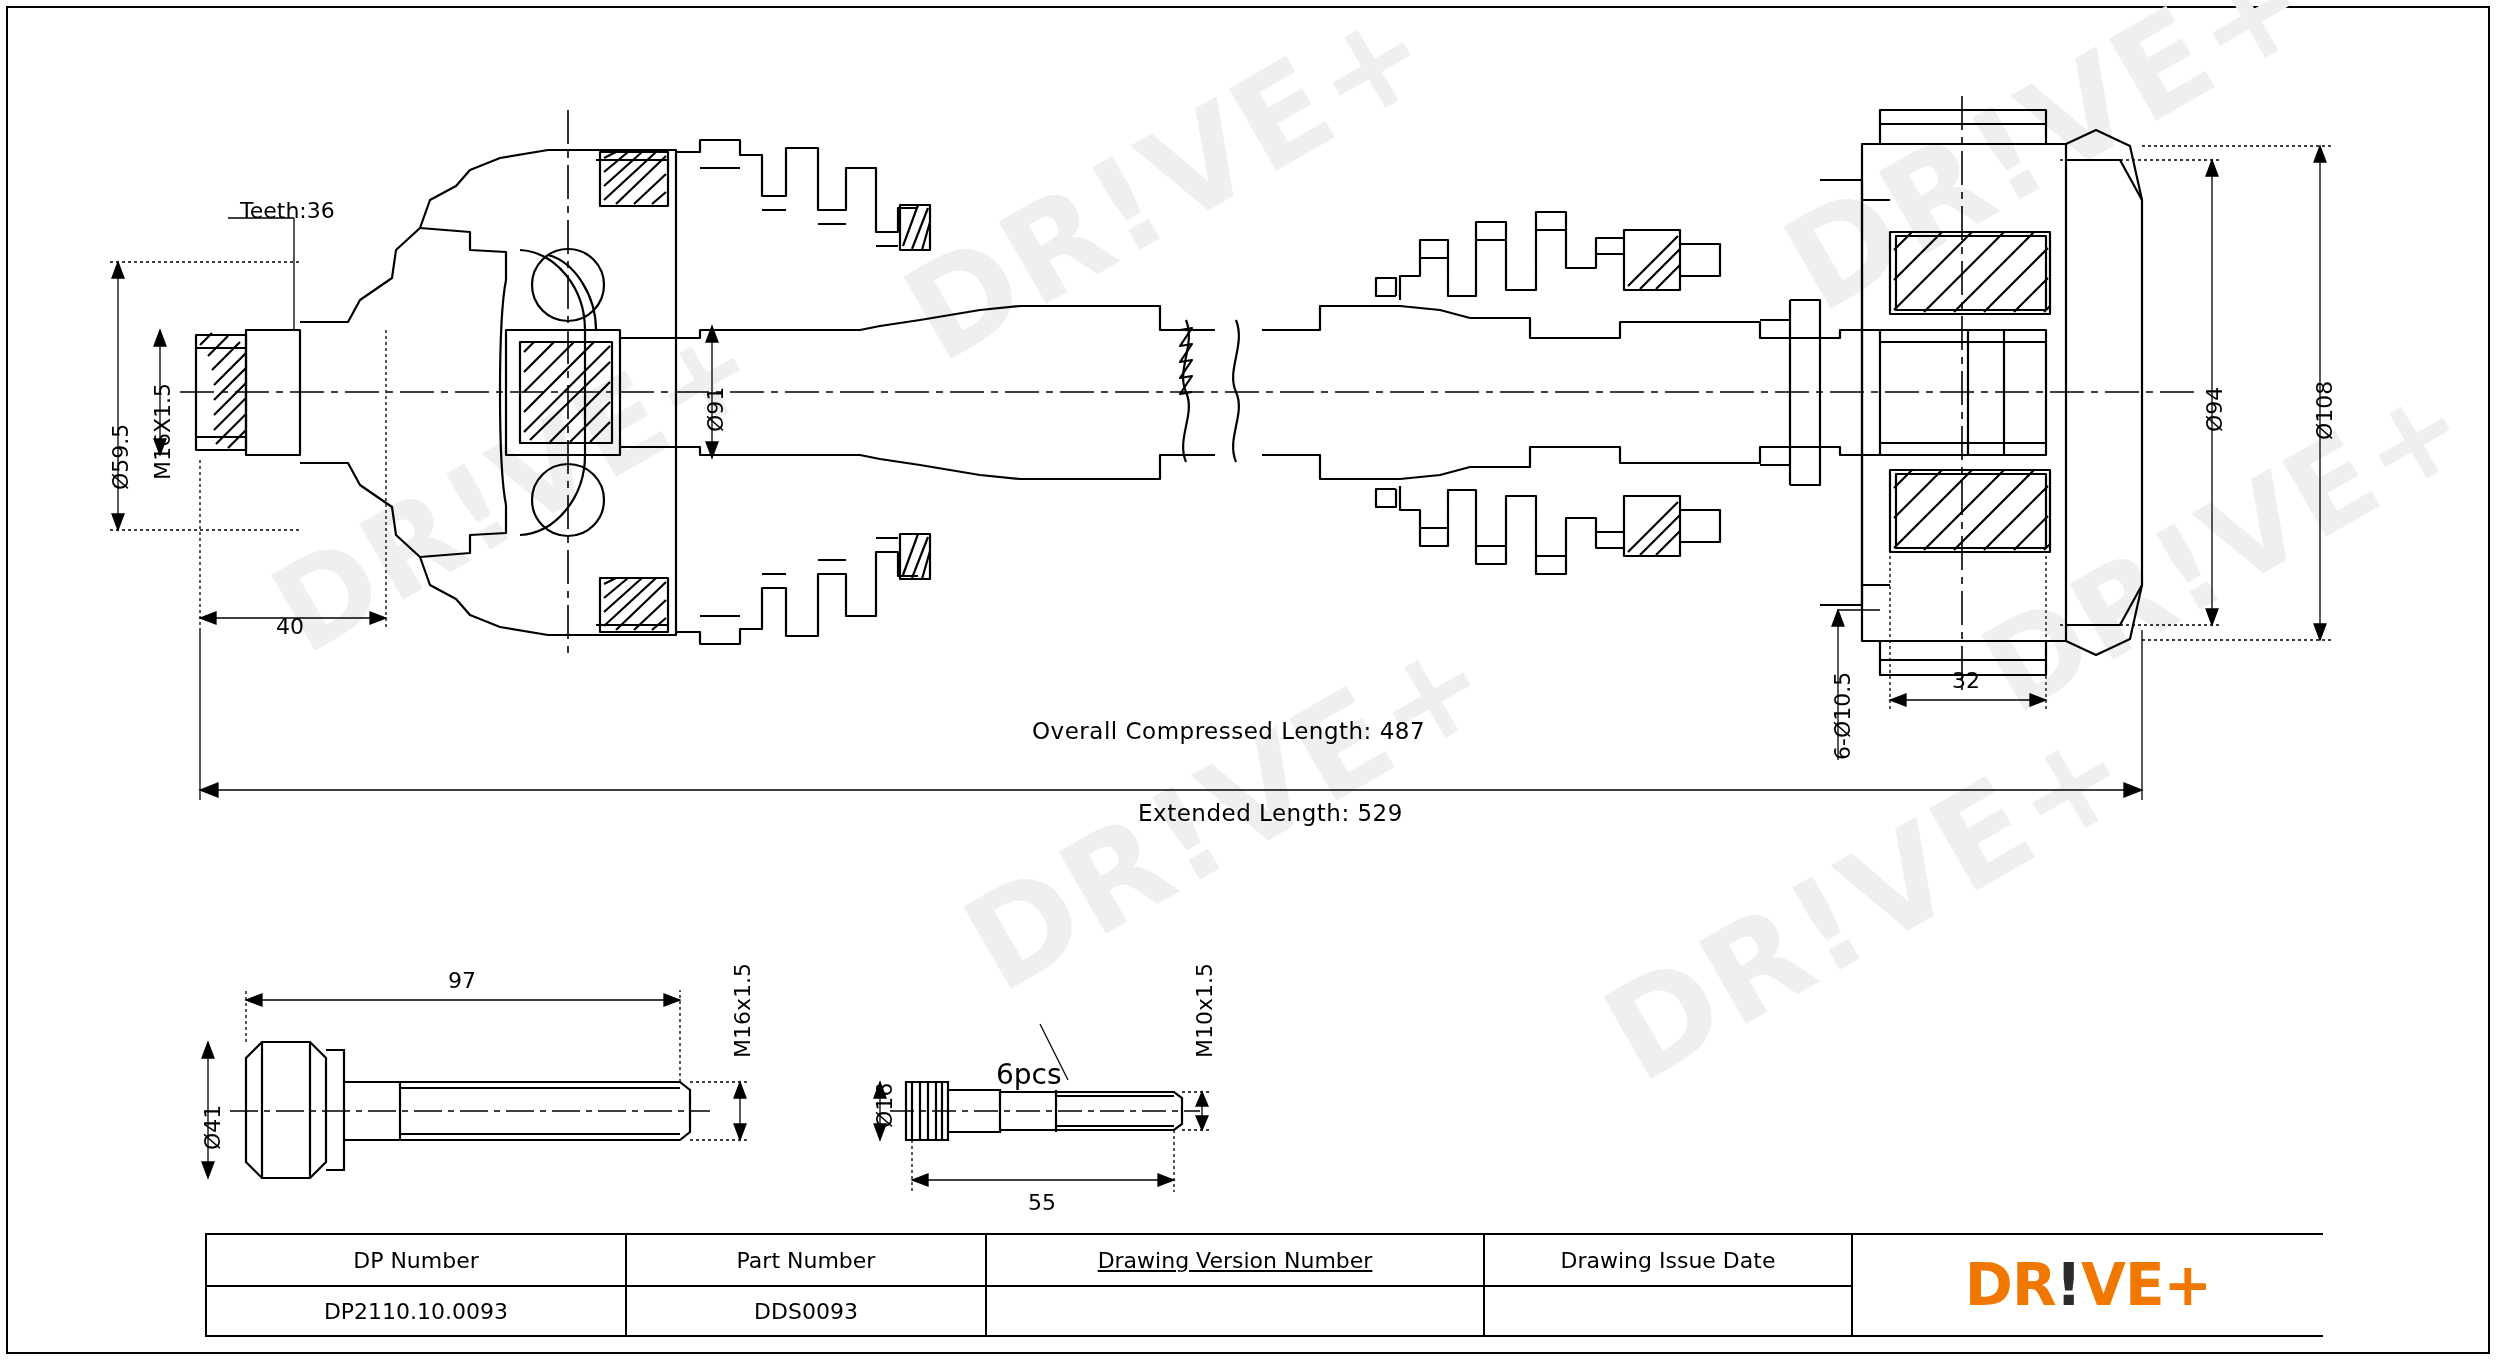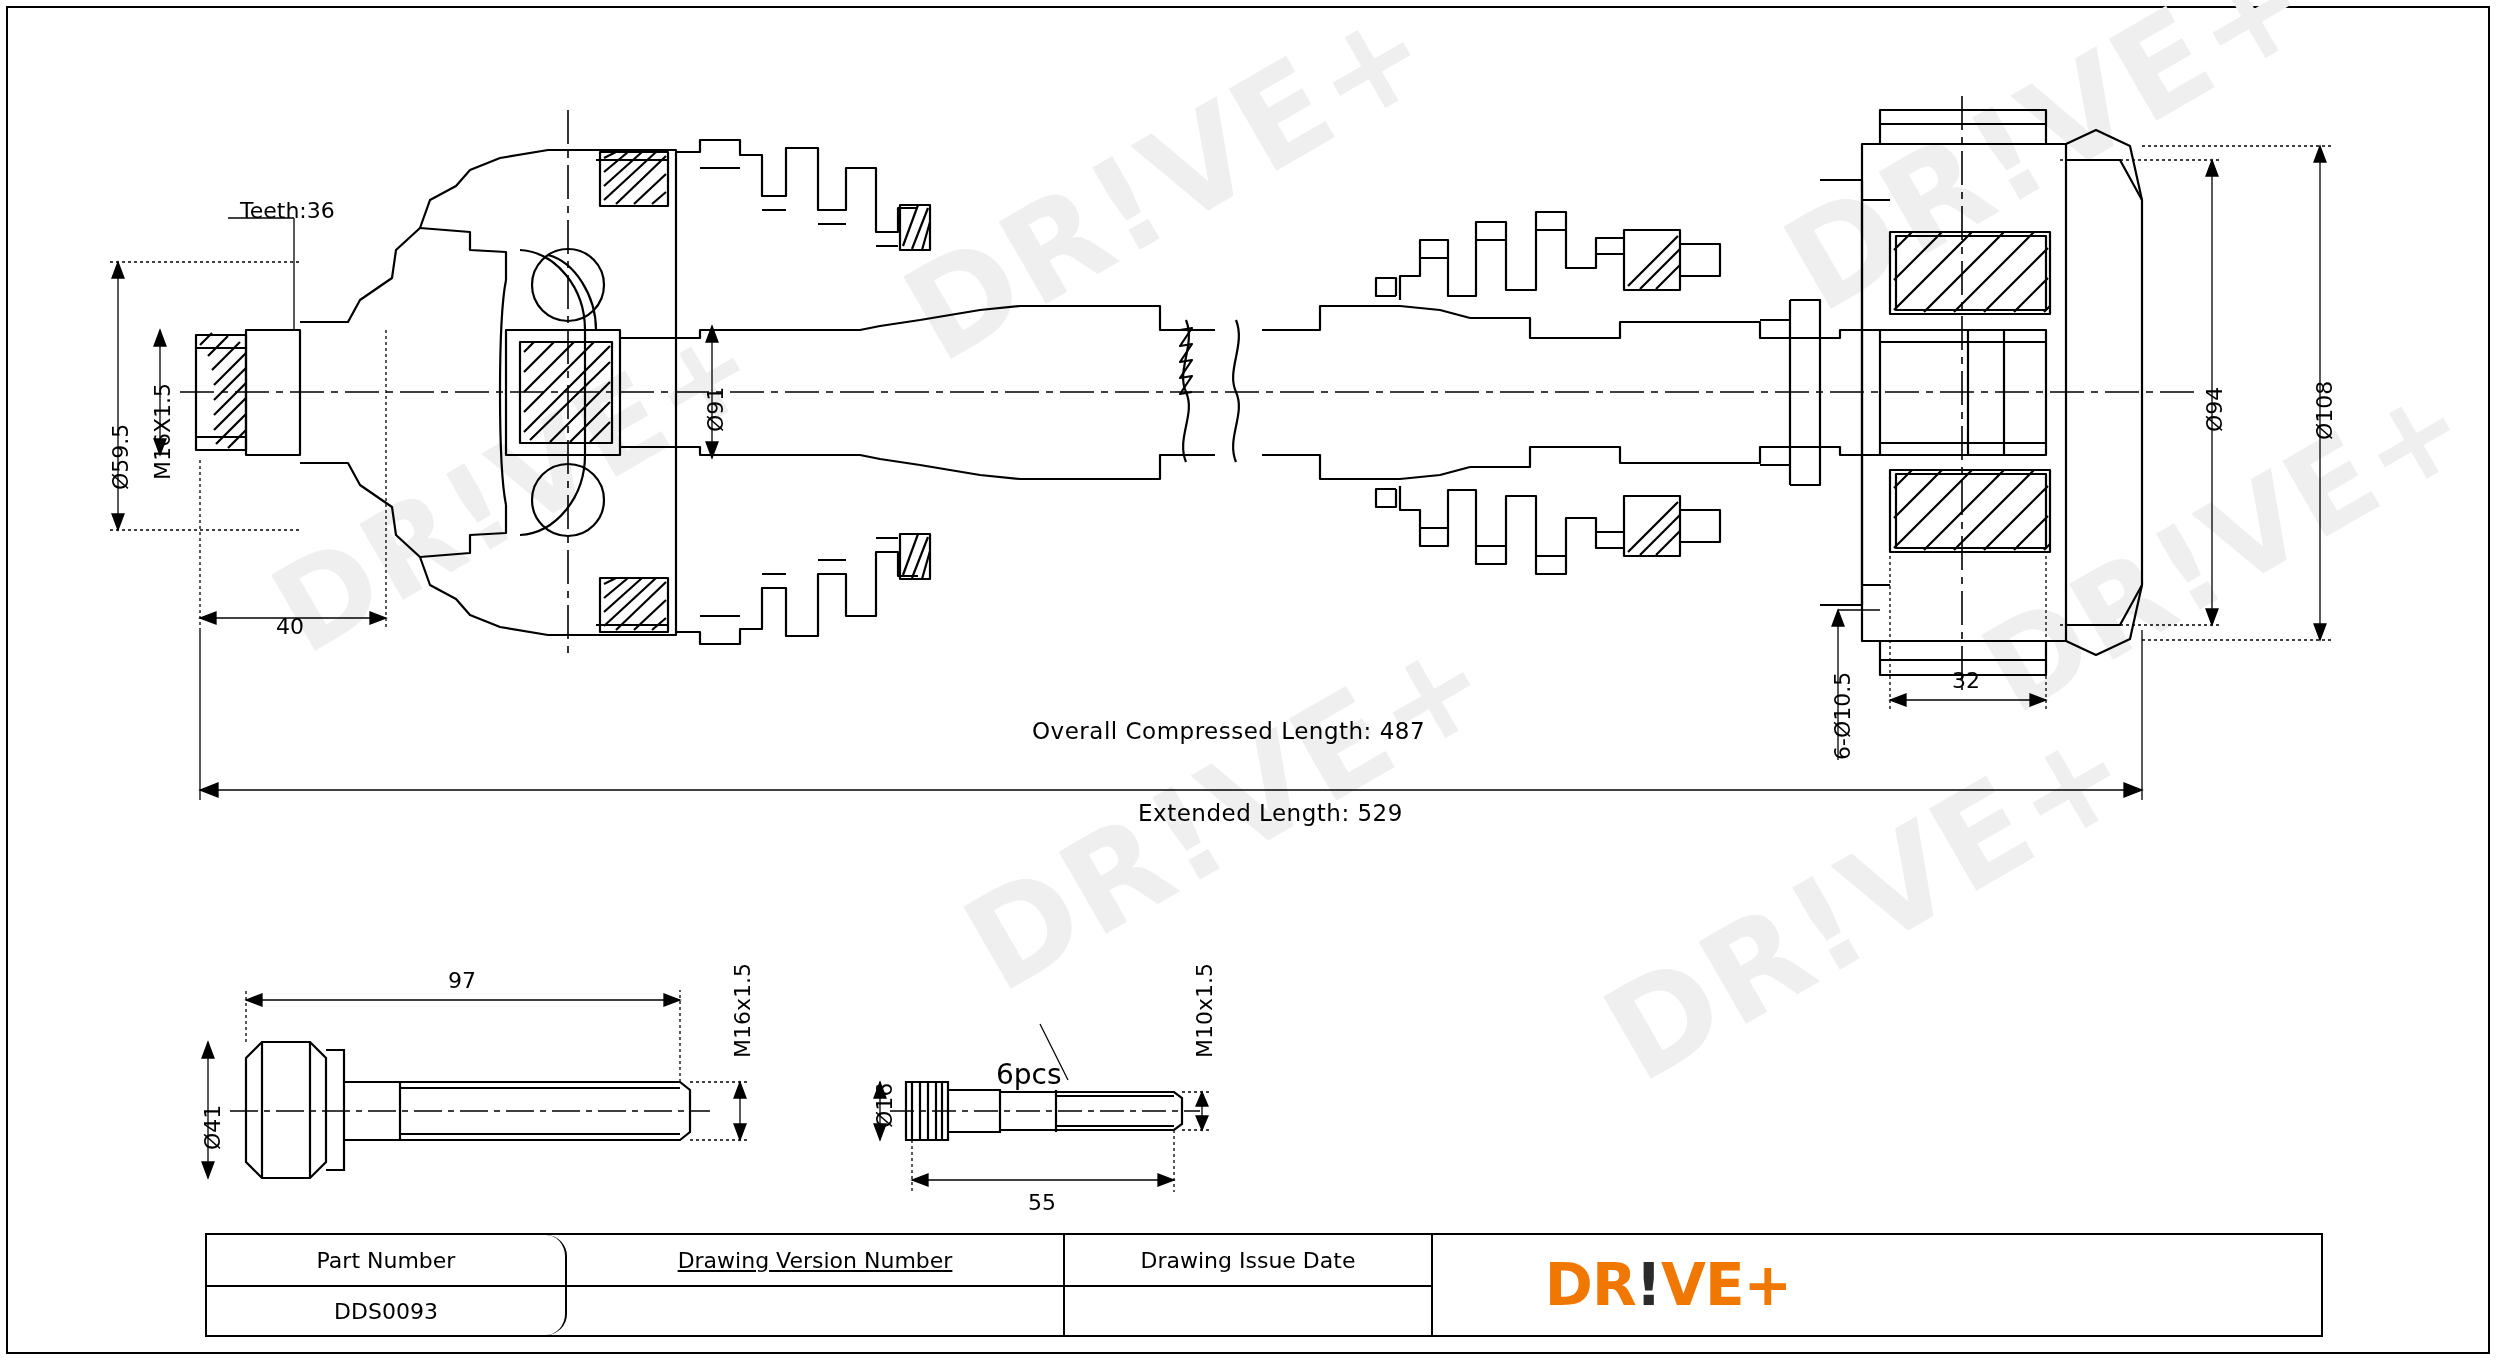--- a/index.html
+++ b/index.html
@@ -395,21 +395,25 @@
   <div class="label" style="left:448px; top:968px; font-size:22px;">97</div>
   <div class="label rot90" style="left:730px; top:1058px; font-size:22px;">M16x1.5</div>
   <div class="label rot90" style="left:200px; top:1150px; font-size:22px;">Ø41</div>
 
   <div class="label" style="left:996px; top:1058px; font-size:28px;">6pcs</div>
   <div class="label rot90" style="left:1192px; top:1058px; font-size:22px;">M10x1.5</div>
   <div class="label rot90" style="left:872px; top:1128px; font-size:22px;">Ø16</div>
   <div class="label" style="left:1028px; top:1190px; font-size:22px;">55</div>
 
   <div class="title-block">
-    <div class="tb-col" style="flex:0 0 360px;border-radius:21px;">
+    <div class="tb-col" style="flex:0 0 420px;">
+      <div class="tb-head">DP Number</div>
+      <div class="tb-val">DP2110.10.0093</div>
+    </div>
+    <div class="tb-col" style="flex:0 0 360px;">
       <div class="tb-head">Part Number</div>
       <div class="tb-val">DDS0093</div>
     </div>
     <div class="tb-col" style="flex:0 0 498px;text-decoration:underline;">
       <div class="tb-head">Drawing Version Number</div>
     </div>
     <div class="tb-col" style="flex:0 0 368px;">
       <div class="tb-head">Drawing Issue Date</div>
     </div>
     <div class="logo-cell">

